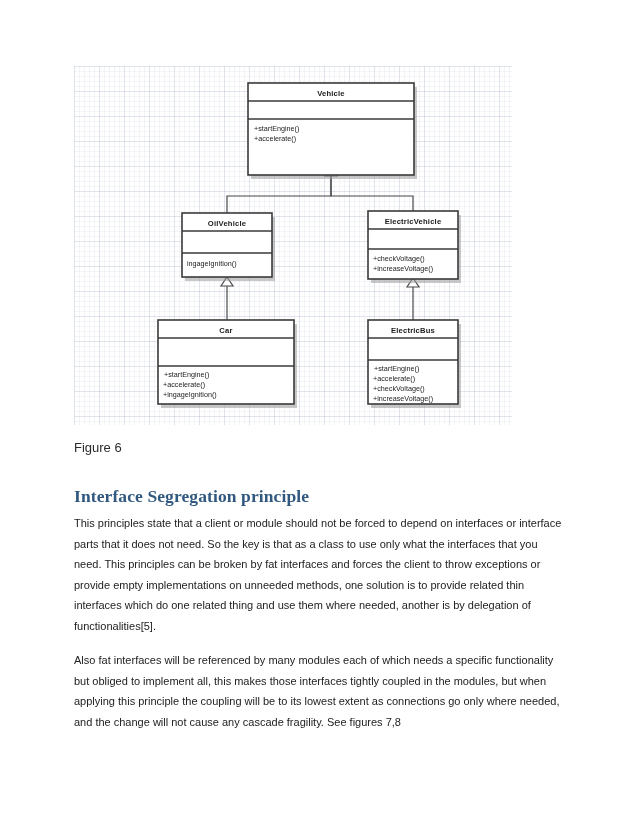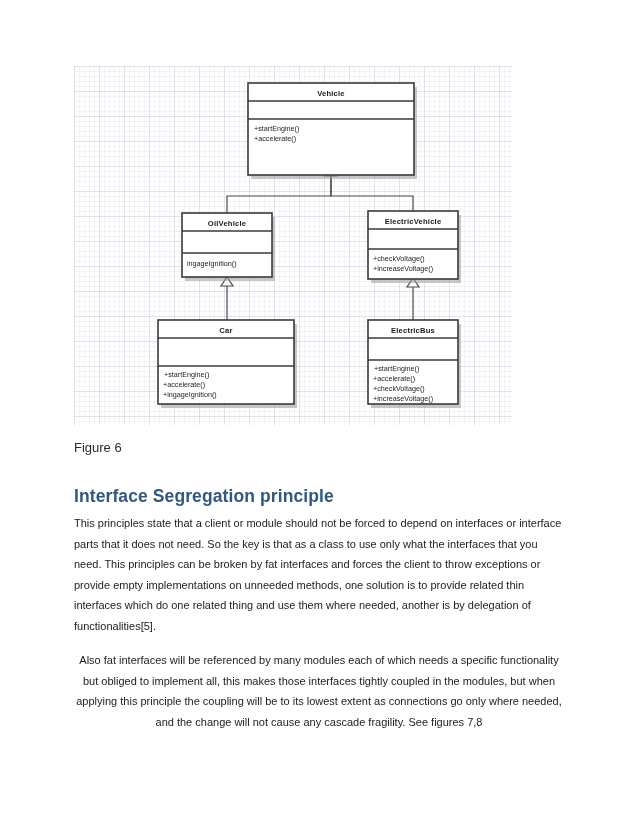--- a/index.html
+++ b/index.html
@@ -88,36 +88,36 @@
     width: 490px;
   }
   .fig-caption {
     font-family: "Liberation Sans", sans-serif;
     font-size: 13px;
     color: #2b2b2b;
     line-height: 16px;
     margin: 0 0 30px 0;
   }
   .section-heading {
-    font-family: Liberation Sans, sans-serif;
+    font-family: Liberation Serif, serif;
     font-size: 17.5px;
     font-weight: bold;
     color: #31587f;
     margin: 0 0 6px 0;
     letter-spacing: 0.1px;
   }
   .body-para {
     font-family: "Liberation Sans", sans-serif;
     font-size: 11px;
     color: #222222;
     line-height: 20.5px;
     margin: 0 0 14px 0;
     text-align: left;
   }
-  .body-para:last-child { margin-bottom: 0; text-align: center; }
+  .body-para:last-child { margin-bottom: 0; }
 </style>
 </head>
 <body>
 
 <div id="figure-area">
   <svg id="uml-svg" viewBox="0 0 438 359">
 
     <g>
       <path class="uml-link" d="M 257,109 L 257,130 L 153,130 L 153,147"></path>
     </g>

